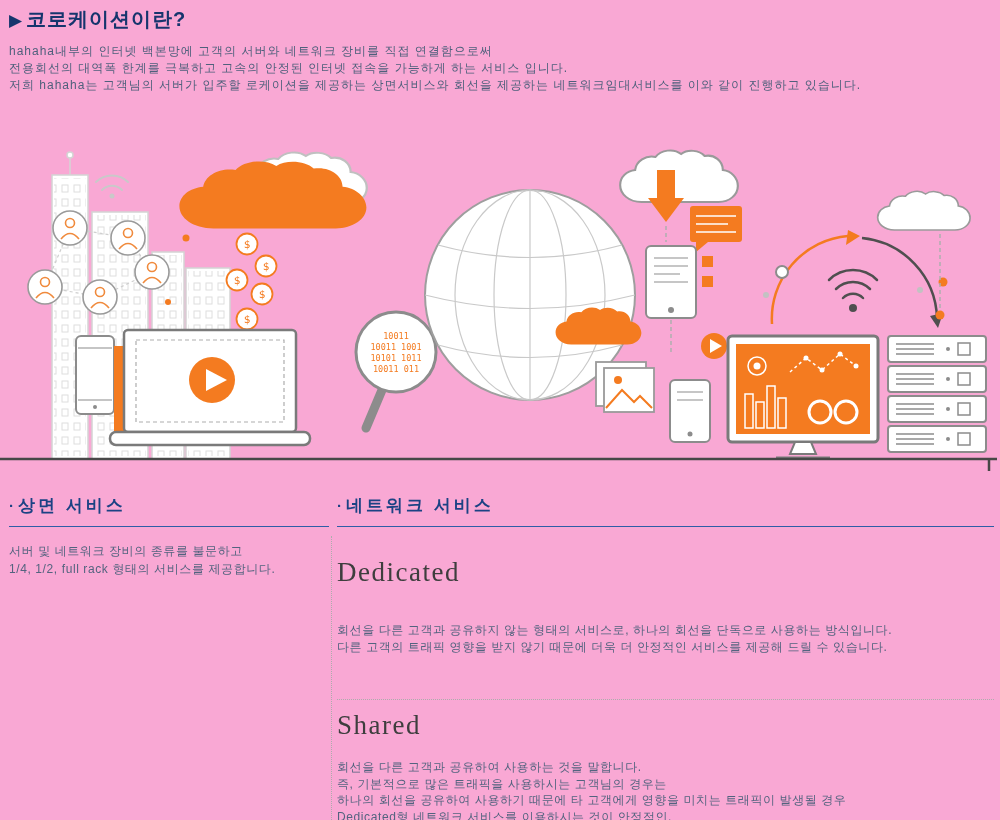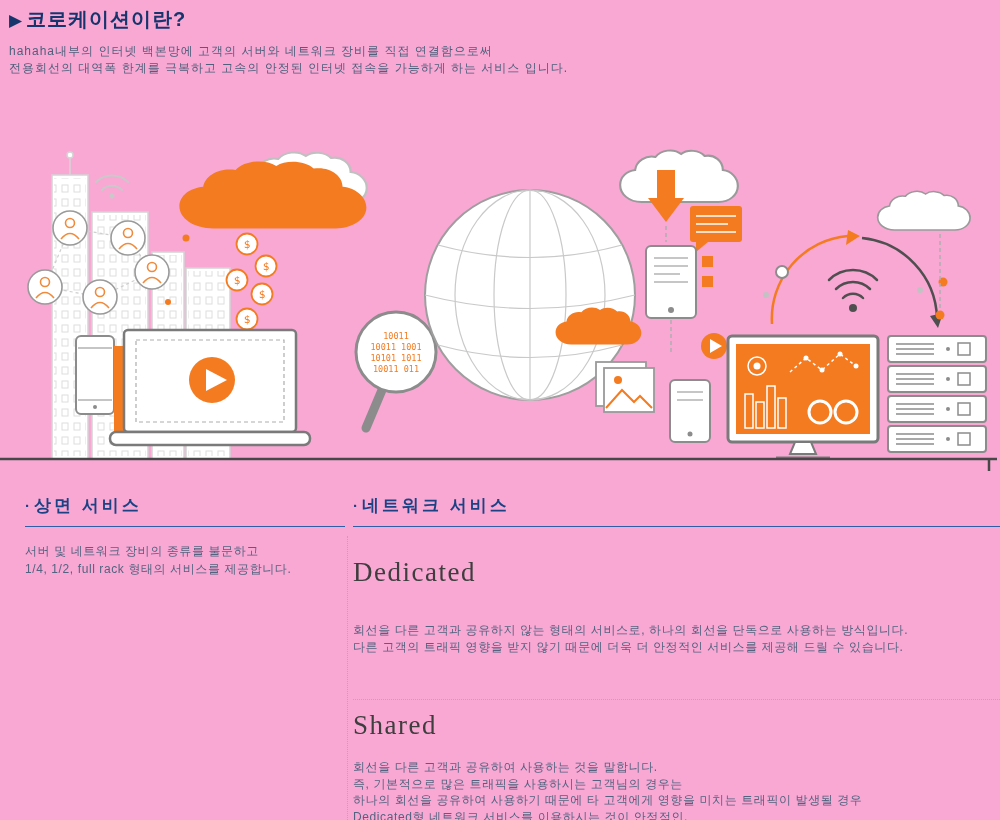--- a/index.html
+++ b/index.html
@@ -4,21 +4,21 @@
 <style>
   html,body{margin:0;padding:0;background:#fff;}
   .page{position:relative;width:1000px;height:820px;overflow:hidden;background:#f9a8d4;
         font-family:"Liberation Sans","DejaVu Sans",sans-serif;}
   .intro{position:absolute;left:9px;top:6px;width:960px;}
   .page-title{margin:0;font-size:20px;font-weight:bold;color:#16356D;letter-spacing:1px;}
   .title-marker{font-size:17px;margin-right:3px;}
   .intro-text{margin:10px 0 0;font-size:12px;line-height:17px;color:#4F607C;letter-spacing:1px;}
   .intro-text span{display:block;}
   .illu{position:absolute;left:0;top:140px;width:1000px;height:332px;}
-  .bottom{position:absolute;left:16px;top:470px;width:863px;height:350px;}
+  .bottom{position:absolute;left:0;top:470px;width:863px;height:350px;}
   .col-left{position:absolute;left:9px;top:24px;width:320px;}
   .col-right{position:absolute;left:337px;top:24px;width:657px;}
   .sec-title{margin:0;font-size:17px;font-weight:bold;color:#1B4284;letter-spacing:3px;}
   .sec-bullet{font-size:15px;margin-right:1px;}
   .heading-rule{margin-top:9px;border-top:1px solid #2E5EA6;height:0;}
   .col-desc{margin:16px 0 0;font-size:12px;line-height:17.5px;color:#53637F;letter-spacing:.6px;}
   .col-desc span{display:block;}
   .v-divider{position:absolute;left:331px;top:66px;height:284px;border-left:1px dotted #ADADAD;}
   .serif-title{margin:0;font-family:"Liberation Serif","DejaVu Serif",serif;font-weight:400;
                font-size:27px;color:#3E3E3E;letter-spacing:1.5px;}
@@ -34,20 +34,21 @@
 
 <div class="page">
 
   <div class="intro">
     <h1 class="page-title">
       <span class="title-marker">▶</span><span>코로케이션이란?</span>
     </h1>
     <p class="intro-text">
       <span>hahaha내부의 인터넷 백본망에 고객의 서버와 네트워크 장비를 직접 연결함으로써</span>
       <span>전용회선의 대역폭 한계를 극복하고 고속의 안정된 인터넷 접속을 가능하게 하는 서비스 입니다.</span>
+      <span>저희 hahaha는 고객님의 서버가 입주할 로케이션을 제공하는 상면서비스와 회선을 제공하는 네트워크임대서비스를 이와 같이 진행하고 있습니다.</span>
     </p>
   </div>
 
   <div class="illu">
     <svg width="1000" height="332" viewBox="0 0 1000 332" xmlns="http://www.w3.org/2000/svg">
       <defs>
         <path id="cloud" d="M22,48 C10,48 2,40 2,31 C2,23 8,17 16,16 C17,7 26,1 35,3 C40,-4 52,-6 59,0 C65,-5 76,-4 81,2 C90,0 98,7 98,16 C106,17 112,24 112,32 C112,41 104,48 94,48 Z"></path>
         <pattern id="win" width="12" height="14" patternUnits="userSpaceOnUse">
           <rect x="2" y="3" width="6" height="7" fill="none" stroke="#DEDEDE" stroke-width="1"></rect>
         </pattern>

